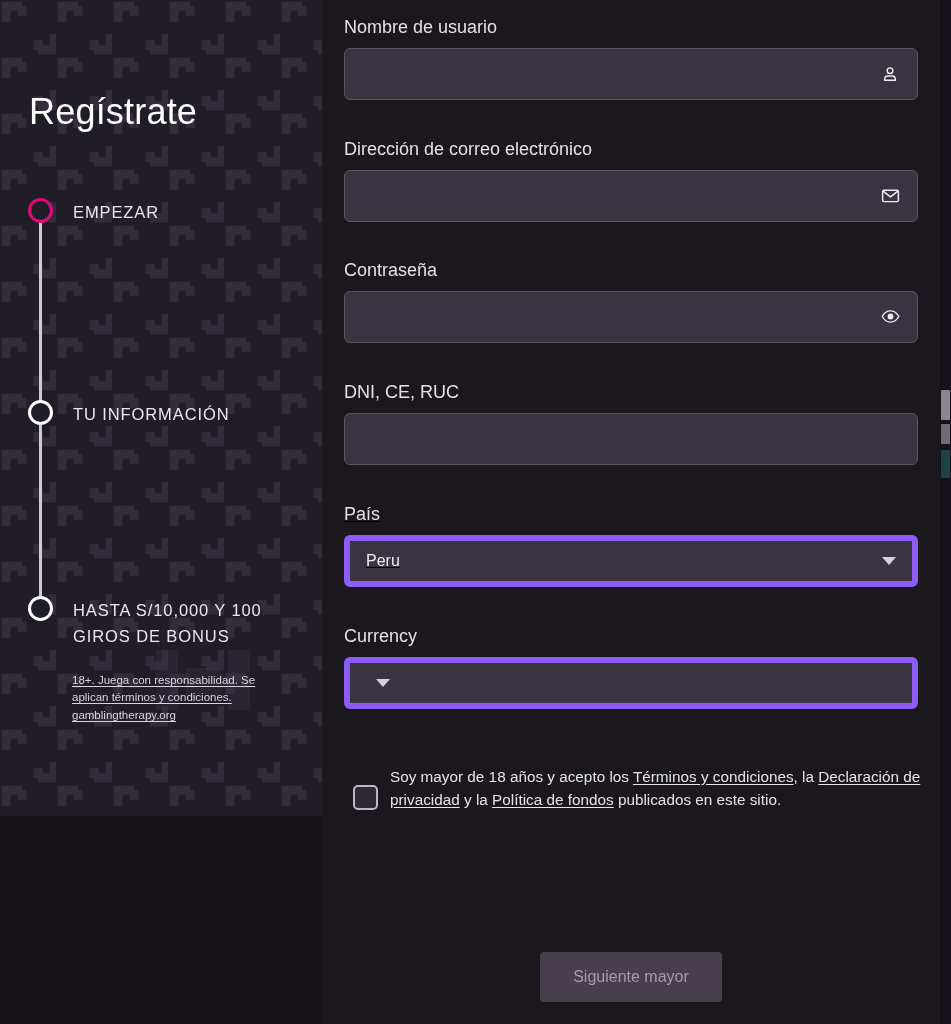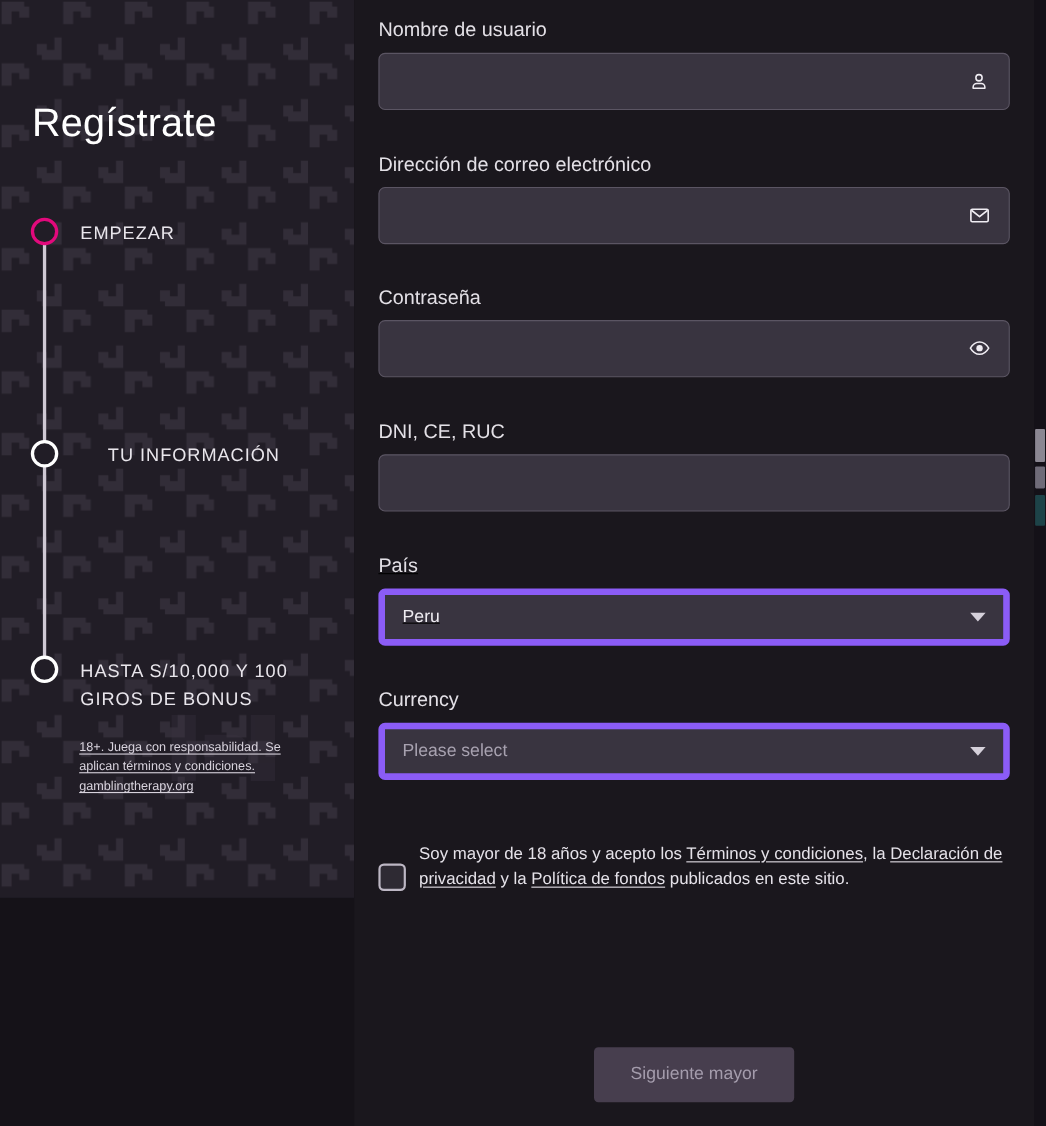--- a/index.html
+++ b/index.html
@@ -92,21 +92,21 @@
     width: 225px;
     font-size: 16.5px;
     letter-spacing: .9px;
     color: #e9e6ec;
     line-height: 1.55;
     text-transform: uppercase;
   }
   .step-1 .step-dot, .step-1 .step-label { top: 2px; }
   .step-1 .step-label { top: 4px; }
   .step-2 .step-dot { top: 2px; }
-  .step-2 .step-label { top: 4px; margin-left: 25px; }
+  .step-2 .step-label { top: 4px; }
   .step-3 .step-dot { top: 2px; }
   .step-3 .step-label { top: 4px; }
 
   .disclaimer {
     position: absolute;
     left: 72px; top: 672px;
     width: 212px;
     font-size: 11.5px;
     line-height: 1.52;
     color: #d8d3dd;
@@ -202,20 +202,21 @@
   #f-dni        { position: absolute; left: 0;  top: 382px; }
   #f-country    { position: absolute; left: 0;  top: 504px; text-decoration: underline; }
   #f-currency   { position: absolute; left: 0;  top: 626px; }
 
   
   .checks { position: absolute; left: 0; top: 765px; width: 580px; }
   .check-row {
     display: flex;
     align-items: flex-start;
     margin-bottom: 23px;
+    justify-content: flex-end;
   }
   .check-row:last-child { margin-bottom: 0; }
   .checkbox {
     flex: 0 0 auto;
     width: 25px; height: 25px;
     border: 2px solid #bdb7c4;
     border-radius: 5px;
     background: #2e2a33;
     margin-right: 12px;
     margin-top: 20px;
@@ -385,21 +386,20 @@
         <label class="field-label">País</label>
         <div class="select-box">
           <span class="select-value">Peru</span>
           <span class="caret"></span>
         </div>
       </div>
 
       <div class="field" id="f-currency">
         <label class="field-label">Currency</label>
         <div class="select-box">
-          <span class="select-value placeholder">Please select</span>
           <span class="caret"></span>
         </div>
       </div>
 
       <div class="checks">
         <div class="check-row first">
           <span class="checkbox"></span>
           <span class="check-text">
             <span>Soy mayor de 18 años y acepto los </span><a>Términos y condiciones</a><span>, la </span><a>Declaración de privacidad</a><span> y la </span><a>Política de fondos</a><span> publicados en este sitio.</span>
           </span>

